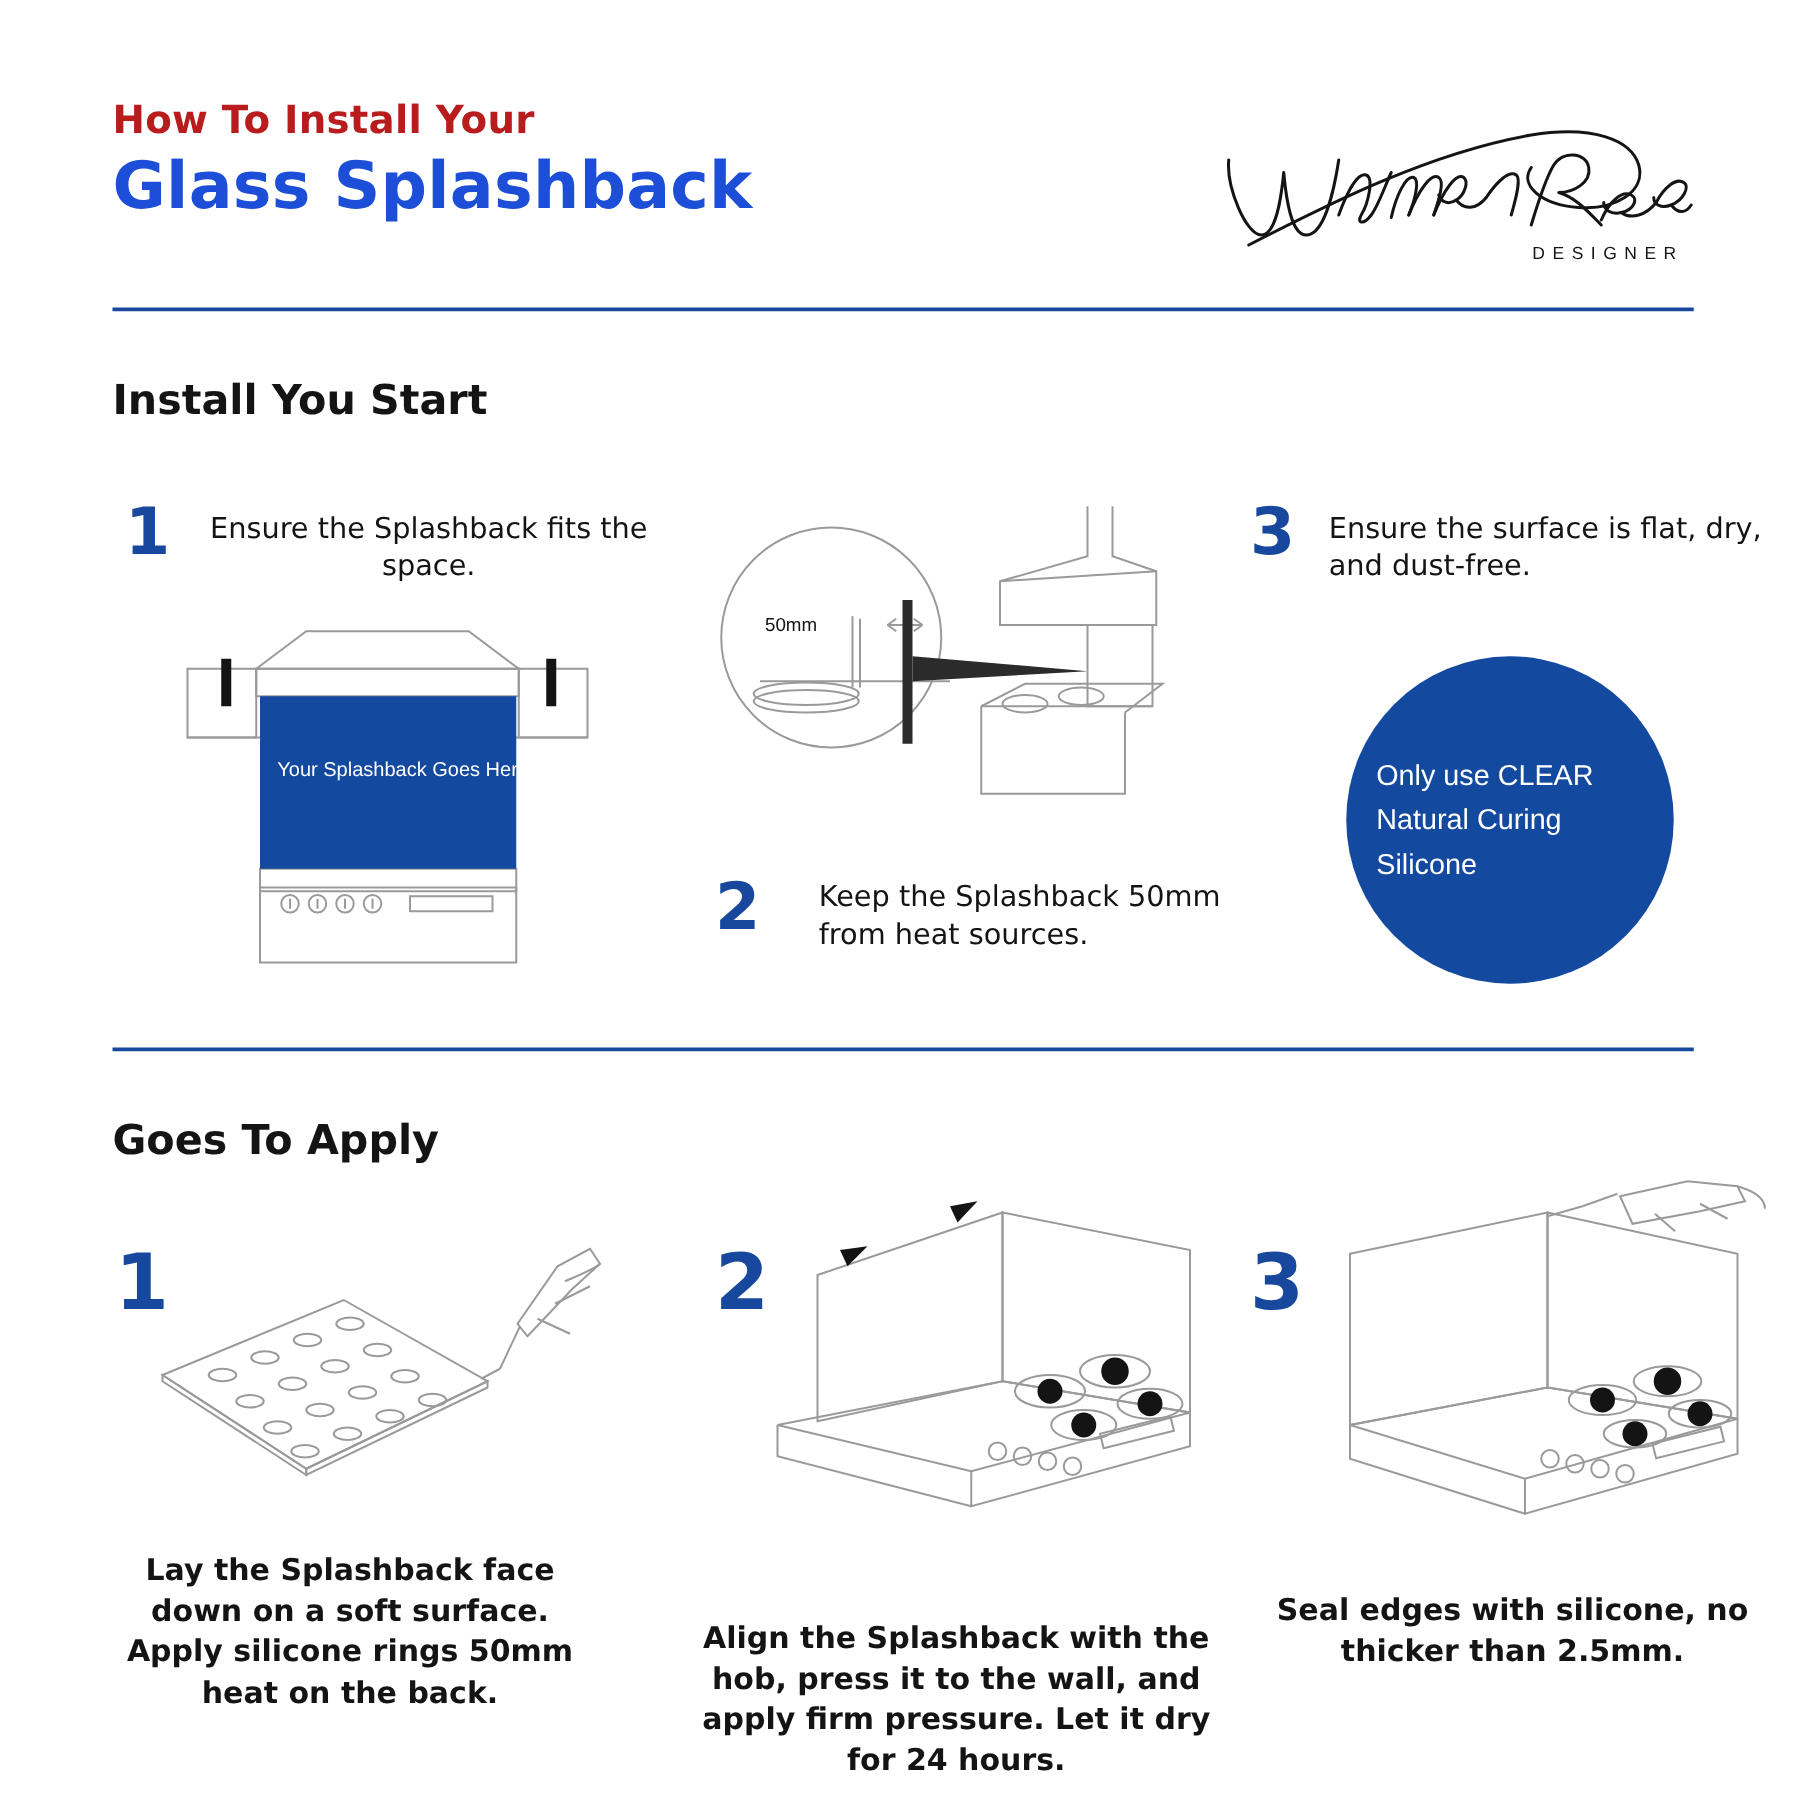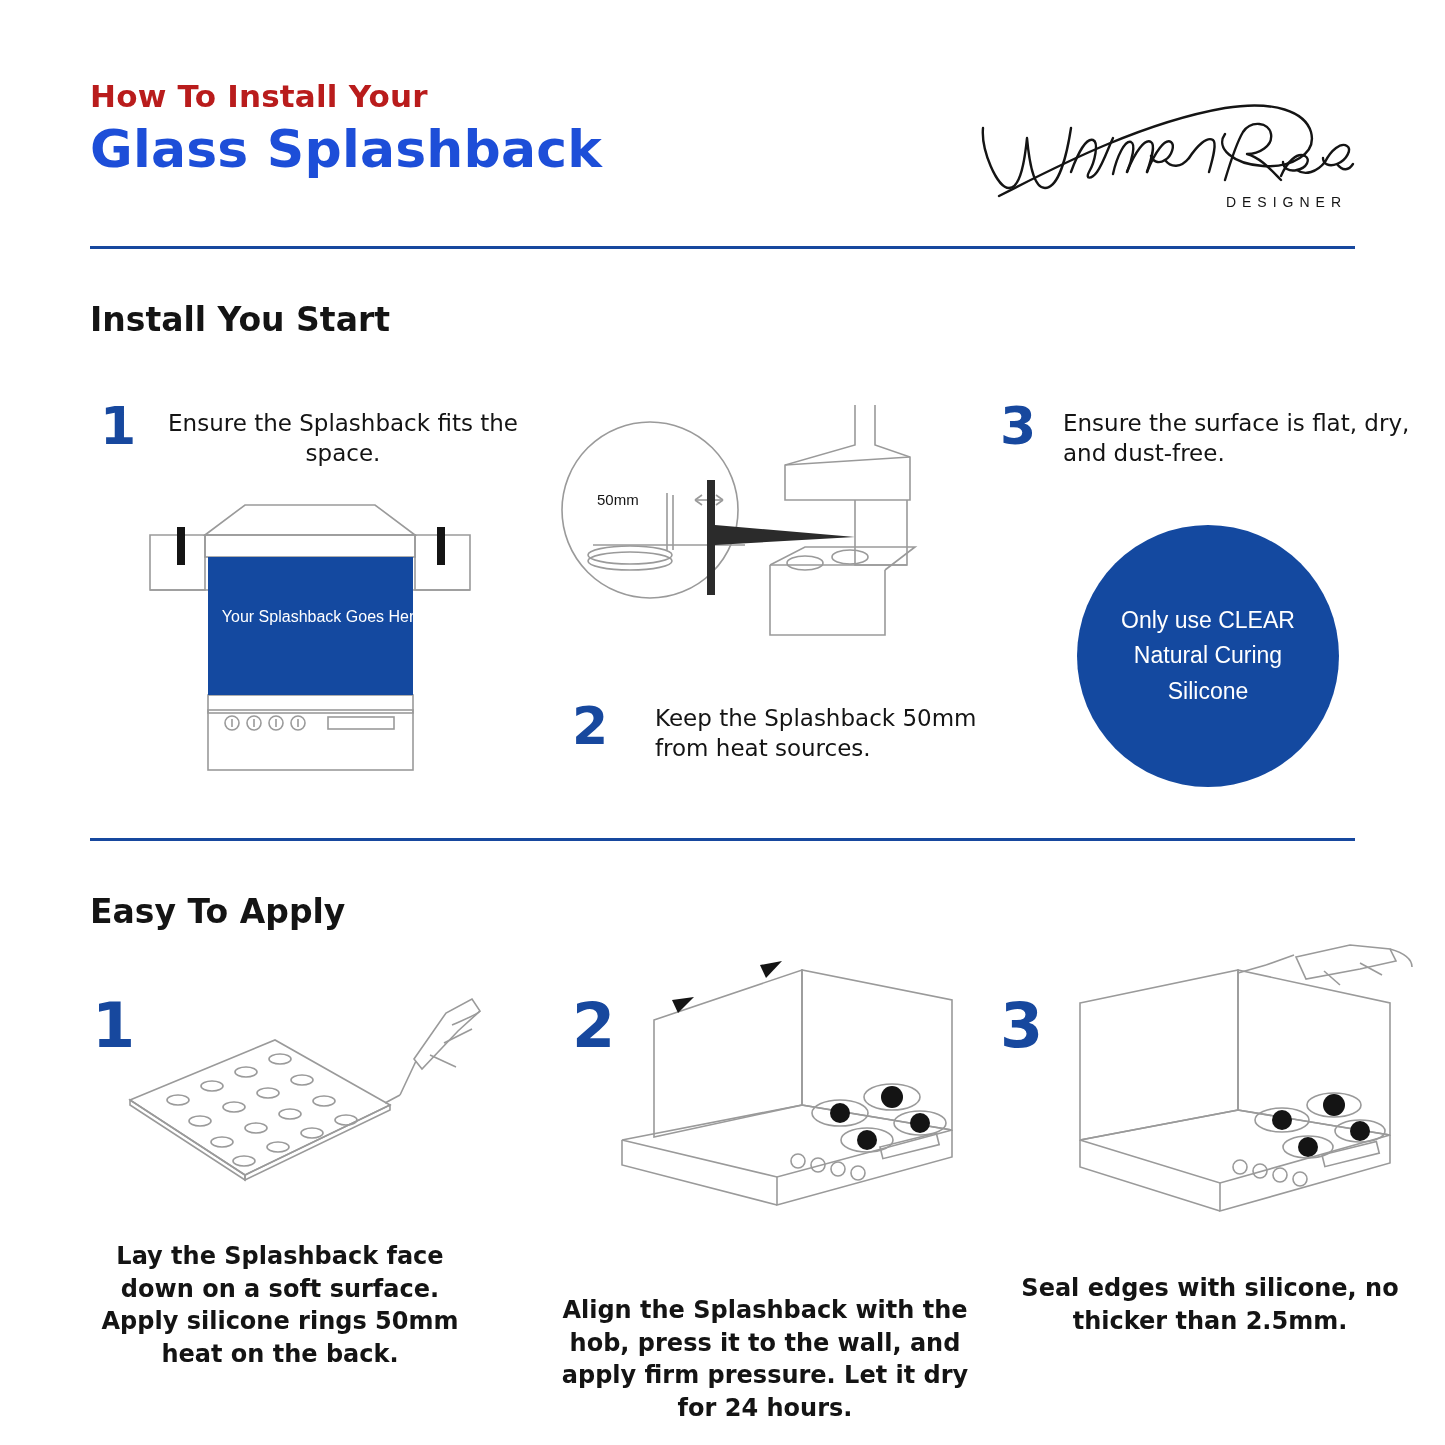--- a/index.html
+++ b/index.html
@@ -120,40 +120,39 @@
     top: 605px;
     width: 229px;
     text-align: center;
     color: #ffffff;
     font-size: 16px;
     font-family: "Liberation Sans", sans-serif;
     line-height: 1.5;
     pointer-events: none;
   }
 
-  .b2-art { position: absolute; left: 555px; top: 405px; width: 410px; height: 290px; }
+  .b2-art { position: absolute; left: 570px; top: 405px; width: 410px; height: 290px; }
   .b2-num { left: 572px; top: 700px; }
   .b2-text { left: 655px; top: 703px; width: 330px; }
 
   .b3-num { left: 1000px; top: 400px; }
   .b3-text { left: 1063px; top: 408px; width: 360px; }
 
   .circle-badge {
     position: absolute;
     left: 1077px;
     top: 525px;
     width: 262px;
     height: 262px;
     border-radius: 50%;
     background: #1449a0;
     color: #ffffff;
     display: flex;
     align-items: center;
     justify-content: center;
-    text-align: center;
     font-size: 23px;
     font-family: "Liberation Sans", sans-serif;
     line-height: 1.55;
     box-sizing: border-box;
     padding: 0 24px;
   }
 
   
   .a1-num { left: 92px; top: 995px; }
   .a2-num { left: 572px; top: 995px; }
@@ -283,21 +282,21 @@
   <div class="steptext b2-text">Keep the Splashback 50mm from heat sources.</div>
 
   <div class="stepnum b3-num">3</div>
   <div class="steptext b3-text">Ensure the surface is flat, dry, and dust-free.</div>
   <div class="circle-badge">
     <span>Only use CLEAR Natural Curing Silicone</span>
   </div>
 
   <div class="rule rule-2"></div>
 
-  <div class="section-title section-2">Easy To Apply</div>
+  <div class="section-title section-2">Goes To Apply</div>
 
   <div class="stepnum big a1-num">1</div>
   <div class="a1-art">
     <svg width="390" height="235" viewBox="0 0 390 235" aria-hidden="true">
       <g fill="none" stroke="#9a9a9a" stroke-width="1.6">
 
         <polygon points="30,115 175,55 290,120 145,190"></polygon>
         <polygon points="30,115 30,120 145,195 145,190"></polygon>
         <polygon points="145,190 145,195 290,125 290,120"></polygon>
 

